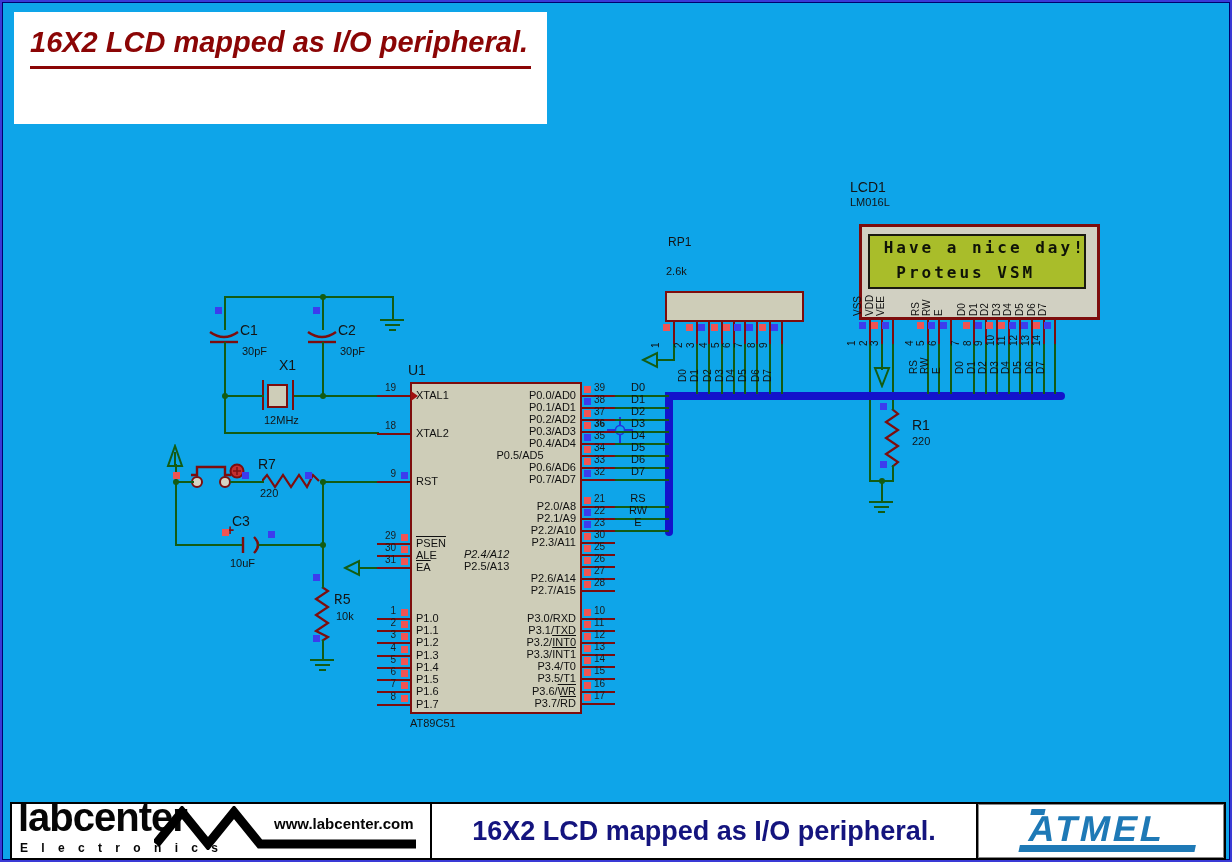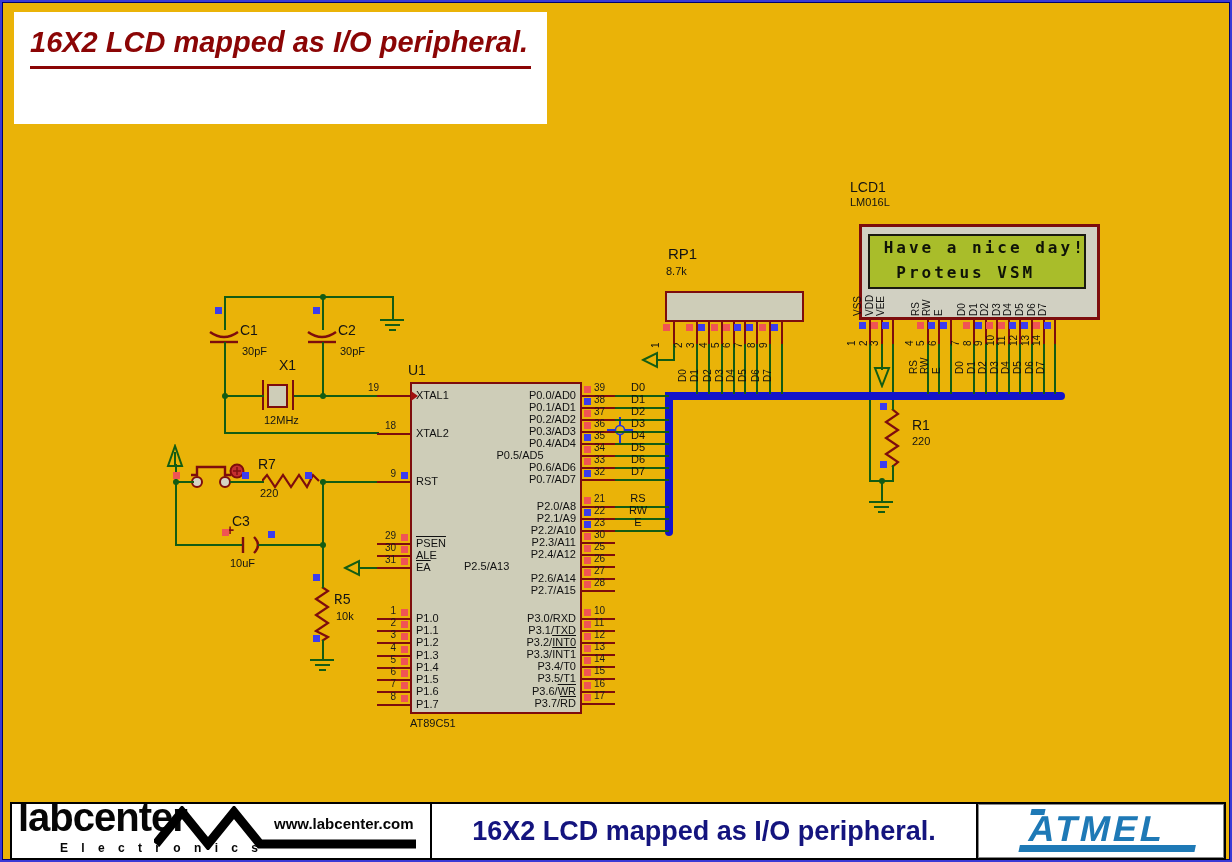--- a/index.html
+++ b/index.html
@@ -1,16 +1,16 @@
 <!DOCTYPE html>
 <html><head>
 <meta charset="utf-8">
 <style>
   html,body{margin:0;padding:0;background:#fff;}
-  #sheet{position:relative;width:1232px;height:862px;background:#eab308;
+  #sheet{position:relative;width:1232px;height:862px;background:#0ea5e9;
     border:2px solid #3a3ad6;box-shadow:inset 0 0 0 1px #00006e;box-sizing:border-box;
     font-family:"Liberation Sans",sans-serif;overflow:hidden;padding-left:48px;}
   
   .wh{position:absolute;height:2px;background:#135c13;}
   .wv{position:absolute;width:2px;background:#135c13;}
   .sh{position:absolute;height:2px;background:#7d0d0d;}
   .sv{position:absolute;width:2px;background:#7d0d0d;}
   .sq{position:absolute;width:7px;height:7px;}
   .sq.r{background:#f05454;}
   .sq.b{background:#3c3cee;}
@@ -38,43 +38,43 @@
   
   #lcdscreen{position:absolute;left:866px;top:232px;width:218px;height:55px;
     background:#a9bd2a;border:2px solid #1a1a10;box-sizing:border-box;}
   .lcdline{position:absolute;font-family:"DejaVu Sans Mono",monospace;font-weight:bold;
     font-size:16px;letter-spacing:3px;color:#101408;white-space:pre;}
   
   #footer{position:absolute;left:8px;top:800px;width:1216px;height:58px;background:#fff;
     border:2px solid #000;box-sizing:border-box;display:flex;}
   #f-left{position:relative;width:418px;border-right:2px solid #000;overflow:hidden;}
   #f-brand{position:absolute;left:6px;top:-9px;font-size:40px;font-weight:bold;color:#060606;letter-spacing:-1px;}
-  #f-sub{position:absolute;left:8px;top:37px;font-size:12px;font-weight:bold;letter-spacing:5px;color:#060606;margin-left:40px;}
+  #f-sub{position:absolute;left:8px;top:37px;font-size:12px;font-weight:bold;letter-spacing:5px;color:#060606;}
   #f-url{position:absolute;left:262px;top:11px;font-size:15px;font-weight:bold;color:#060606;}
   #f-center{flex:1;display:flex;align-items:center;justify-content:center;border-right:2px solid #000;}
   #f-title{font-size:27px;font-weight:bold;color:#14147e;}
   #f-right{width:246px;display:flex;align-items:center;justify-content:center;box-shadow:inset 0 0 0 1px #888;}
 </style>
 </head>
 <body>
 
 <div id="sheet">
 
   <div id="titlebox">
     <h1>16X2 LCD mapped as I/O peripheral.</h1>
   </div>
 
   <div class="cbody" id="u1box" style="left:408px;top:380px;width:172px;height:332px;"></div>
   <span class="ref" style="left:406px;top:360px;">U1</span>
   <span class="val" style="left:408px;top:715px;">AT89C51</span>
   <div style="position:absolute;left:409px;top:389px;width:0;height:0;border-top:5px solid transparent;border-bottom:5px solid transparent;border-left:7px solid #a01010;"></div>
 
   <div class="cbody" style="left:663px;top:289px;width:139px;height:31px;"></div>
-  <span class="ref" style="left:666px;top:243px;font-size:15px;">RP1</span>
-  <span class="val" style="left:664px;top:263px;">8.7k</span>
+  <span class="ref" style="left:666px;top:233px;font-size:12px;">RP1</span>
+  <span class="val" style="left:664px;top:263px;">2.6k</span>
 
   <div class="cbody" style="left:857px;top:222px;width:241px;height:96px;border-width:3px;background:#d1d0c2;"></div>
   <span class="ref" style="left:848px;top:177px;">LCD1</span>
   <span class="val" style="left:848px;top:194px;">LM016L</span>
   <div id="lcdscreen"></div>
   <span class="lcdline" style="left:869px;top:236px;"> Have a nice day!</span>
   <span class="lcdline" style="left:869px;top:261px;">  Proteus VSM</span>
 
   <div class="sv" style="left:260px;top:378px;height:30px;"></div>
   <div class="sv" style="left:290px;top:378px;height:30px;"></div>
@@ -232,21 +232,21 @@
     <div class="sq r" style="left: 171px; top: 470px;"></div>
     <div class="sq b" style="left: 240px; top: 470px;"></div>
     <div class="sq b" style="left: 303px; top: 470px;"></div>
     <div class="sq r" style="left: 220px; top: 527px;"></div>
     <div class="sq b" style="left: 266px; top: 529px;"></div>
     <div class="sq b" style="left: 311px; top: 572px;"></div>
     <div class="sq b" style="left: 311px; top: 633px;"></div>
     <div class="sq b" style="left: 878px; top: 401px;"></div>
     <div class="sq b" style="left: 878px; top: 459px;"></div>
     <div class="sh" style="left: 375px; top: 393px; width: 33px;"></div>
-    <div class="pnum" style="left: 366px; top: 380px; width: 28px; text-align: left;">19</div>
+    <div class="pnum" style="left: 366px; top: 380px; width: 28px; text-align: right;">19</div>
     <div class="plbl" style="left: 414px; top: 387px;"><span>XTAL1</span></div>
     <div class="sh" style="left: 375px; top: 431px; width: 33px;"></div>
     <div class="pnum" style="left: 366px; top: 418px; width: 28px; text-align: right;">18</div>
     <div class="plbl" style="left: 414px; top: 425px;"><span>XTAL2</span></div>
     <div class="sh" style="left: 375px; top: 479px; width: 33px;"></div>
     <div class="pnum" style="left: 366px; top: 466px; width: 28px; text-align: right;">9</div>
     <div class="sq b" style="left: 399px; top: 470px;"></div>
     <div class="plbl" style="left: 414px; top: 473px;"><span>RST</span></div>
     <div class="sh" style="left: 375px; top: 541px; width: 33px;"></div>
     <div class="pnum" style="left: 366px; top: 528px; width: 28px; text-align: right;">29</div>
@@ -305,21 +305,21 @@
     <div class="wh" style="left: 613px; top: 405px; width: 54px;"></div>
     <div class="net" style="left: 612px; top: 391px; width: 48px;">D1</div>
     <div class="sh" style="left: 580px; top: 417px; width: 33px;"></div>
     <div class="sq r" style="left: 582px; top: 408px;"></div>
     <div class="pnum" style="left: 592px; top: 404px;">37</div>
     <div class="plbl" style="left: 462px; top: 411px; width: 112px; text-align: right;"><span>P0.2/AD2</span></div>
     <div class="wh" style="left: 613px; top: 417px; width: 54px;"></div>
     <div class="net" style="left: 612px; top: 403px; width: 48px;">D2</div>
     <div class="sh" style="left: 580px; top: 429px; width: 33px;"></div>
     <div class="sq r" style="left: 582px; top: 420px;"></div>
-    <div class="pnum" style="left: 592px; top: 416px;">36</div>
+    <div class="pnum" style="left: 592px; top: 416px; font-weight: bold;">36</div>
     <div class="plbl" style="left: 462px; top: 423px; width: 112px; text-align: right;"><span>P0.3/AD3</span></div>
     <div class="wh" style="left: 613px; top: 429px; width: 54px;"></div>
     <div class="net" style="left: 612px; top: 415px; width: 48px;">D3</div>
     <div class="sh" style="left: 580px; top: 441px; width: 33px;"></div>
     <div class="sq b" style="left: 582px; top: 432px;"></div>
     <div class="pnum" style="left: 592px; top: 428px;">35</div>
     <div class="plbl" style="left: 462px; top: 435px; width: 112px; text-align: right;"><span>P0.4/AD4</span></div>
     <div class="wh" style="left: 613px; top: 441px; width: 54px;"></div>
     <div class="net" style="left: 612px; top: 427px; width: 48px;">D4</div>
     <div class="sh" style="left: 580px; top: 453px; width: 33px;"></div>
@@ -358,21 +358,21 @@
     <div class="plbl" style="left: 462px; top: 522px; width: 112px; text-align: right;"><span>P2.2/A10</span></div>
     <div class="wh" style="left: 613px; top: 528px; width: 54px;"></div>
     <div class="net" style="left: 612px; top: 514px; width: 48px;">E</div>
     <div class="sh" style="left: 580px; top: 540px; width: 33px;"></div>
     <div class="sq r" style="left: 582px; top: 531px;"></div>
     <div class="pnum" style="left: 592px; top: 527px;">30</div>
     <div class="plbl" style="left: 462px; top: 534px; width: 112px; text-align: right;"><span>P2.3/A11</span></div>
     <div class="sh" style="left: 580px; top: 552px; width: 33px;"></div>
     <div class="sq r" style="left: 582px; top: 543px;"></div>
     <div class="pnum" style="left: 592px; top: 539px;">25</div>
-    <div class="plbl" style="left: 462px; top: 546px; width: 112px; text-align: right;"><span>P2.4/A12</span></div>
+    <div class="plbl" style="left: 462px; top: 546px; width: 112px; text-align: left; font-style: italic;"><span>P2.4/A12</span></div>
     <div class="sh" style="left: 580px; top: 564px; width: 33px;"></div>
     <div class="sq r" style="left: 582px; top: 555px;"></div>
     <div class="pnum" style="left: 592px; top: 551px;">26</div>
     <div class="plbl" style="left: 462px; top: 558px; width: 112px; text-align: left;"><span>P2.5/A13</span></div>
     <div class="sh" style="left: 580px; top: 576px; width: 33px;"></div>
     <div class="sq r" style="left: 582px; top: 567px;"></div>
     <div class="pnum" style="left: 592px; top: 563px;">27</div>
     <div class="plbl" style="left: 462px; top: 570px; width: 112px; text-align: right;"><span>P2.6/A14</span></div>
     <div class="sh" style="left: 580px; top: 588px; width: 33px;"></div>
     <div class="sq r" style="left: 582px; top: 579px;"></div>

